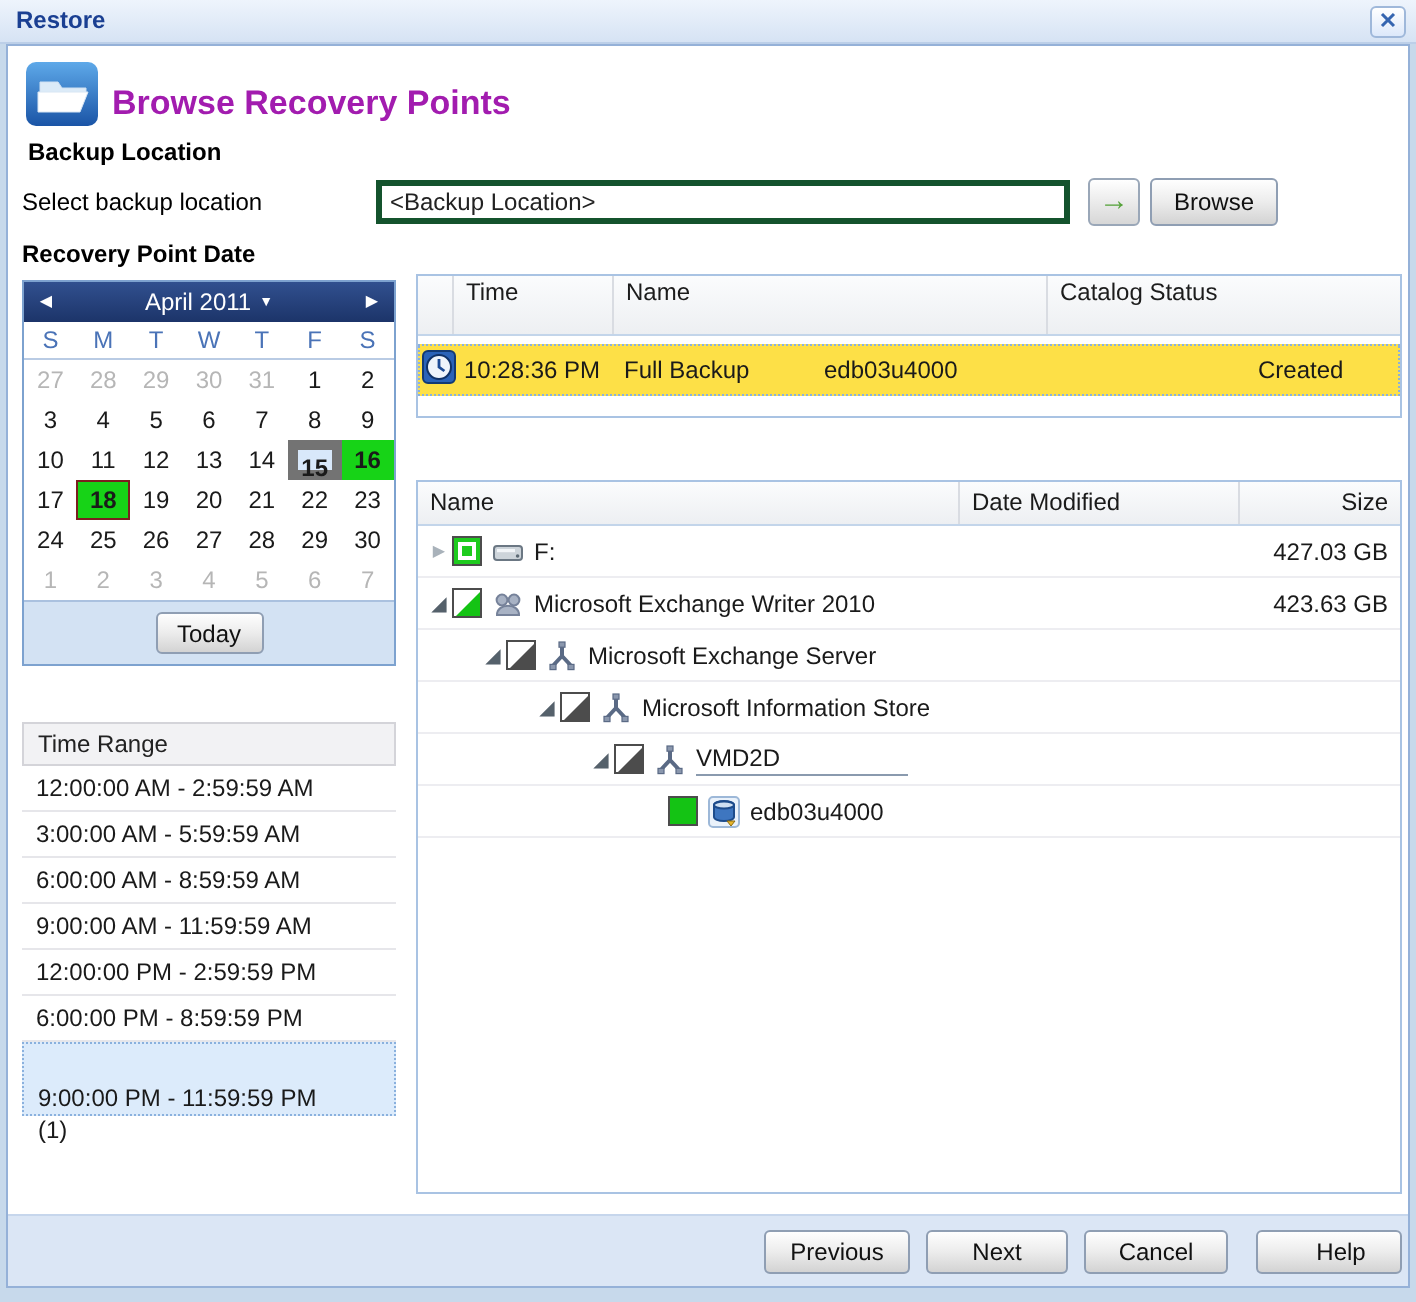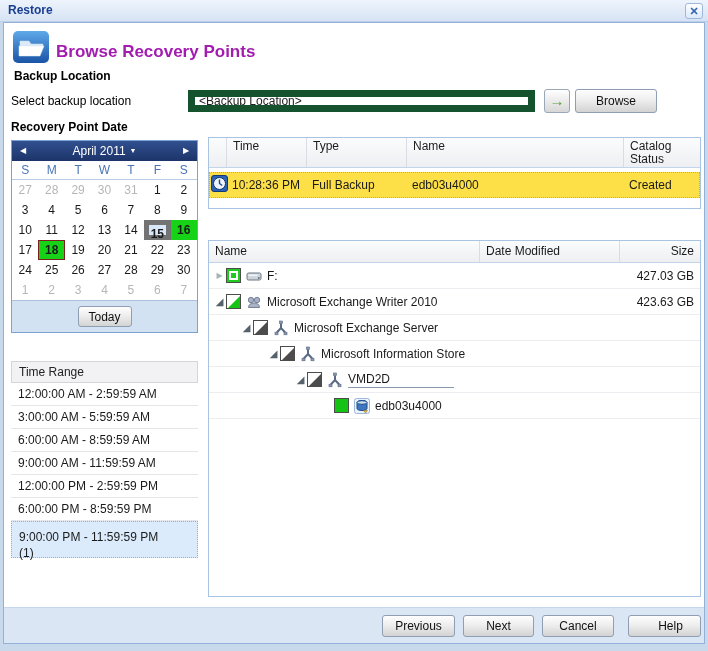--- a/index.html
+++ b/index.html
@@ -22,29 +22,29 @@
     background:#fff; border:1px solid #95b1d8; }
   
   .hdr-icon { position:absolute; left:9px; top:8px; width:36px; height:32px;
     border-radius:5px; background:linear-gradient(#5ea9e9,#1a54a6);
     box-shadow:inset 0 0 0 1px #1647 90; }
   .page-title { position:absolute; left:52px; top:19px; font-size:17px; font-weight:bold; color:#a21caf; }
   .sec-label { position:absolute; font-weight:bold; color:#000; }
   .plain-label { position:absolute; color:#000; }
   
   .loc-input { position:absolute; left:184px; top:67px; width:347px; height:22px;
-    border:7px solid #14532d; padding:0 4px; font-family:inherit; font-size:12px; color:#222; }
+    border:3px solid #14532d; padding:0 4px; font-family:inherit; font-size:12px; color:#222; }
   .sq-btn { position:absolute; left:540px; top:66px; width:26px; height:24px;
     border:1px solid #9aa7b8; border-radius:3px;
     background:linear-gradient(#ffffff,#e9e9e9 55%,#d7d7d7);
     color:#55a23a; font-size:15px; font-weight:bold; text-align:center; line-height:21px; cursor:pointer; }
   .btn { border:1px solid #8f9eb3; border-radius:3px;
     background:linear-gradient(#fefefe,#ececec 50%,#d3d3d3);
     font-family:inherit; font-size:12px; color:#111; text-align:center; cursor:pointer; }
-  .browse-btn { position:absolute; left:571px; top:66px; width:82px; height:24px; }
+  .browse-btn { position:absolute; left:571px; top:66px; width:64px; height:24px; }
   
   .calendar { position:absolute; left:7px; top:117px; width:187px; height:193px;
     border:1px solid #7da2cf; background:#fff; }
   .cal-header { height:20px; background:linear-gradient(#31508f,#1c3469);
     color:#fff; text-align:center; line-height:20px; position:relative; font-size:12px; }
   .cal-nav { position:absolute; top:0; width:18px; height:20px; color:#fff;
     font-size:8px; line-height:20px; text-align:center; cursor:pointer; }
   .cal-nav.prev { left:2px; } .cal-nav.next { right:2px; }
   .cal-drop { font-size:7px; vertical-align:2px; margin-left:4px; }
   .cal-weekdays { display:grid; grid-template-columns:repeat(7,1fr); height:19px;
@@ -56,21 +56,21 @@
   .cal-cell.green { background:#17d317; font-weight:bold; }
   .cal-cell.green-ring { background:#17d317; border:1px solid #7c1f1f; line-height:18px; font-weight:bold; }
   .cal-footer { height:32px; background:#d3e2f3; border-top:1px solid #aac1df; text-align:center; padding-top:5px; }
   .today-btn { width:54px; height:21px; }
   
   .time-panel { position:absolute; left:7px; top:338px; width:187px; }
   .time-header { height:22px; line-height:21px; padding-left:7px;
     background:#f2f2f4; border:1px solid #d4d4d9; color:#222; }
   .time-item { height:23px; line-height:22px; padding-left:7px;
     border-bottom:1px solid #e6e6ea; background:#fff; }
-  .time-item.selected { height:37px; line-height:16px; padding-top:7px;
+  .time-item.selected { height:37px; line-height:16px; padding-top:19px;
     background:#dcebfb; border:1px dotted #8ab1de; }
   
   .rp-table { position:absolute; left:204px; top:114px; width:493px; height:72px;
     border:1px solid #a9c3e3; background:#fff; }
   .rp-header { display:flex; height:30px; background:linear-gradient(#fbfcfd,#edeff2);
     border-bottom:1px solid #c3d5ea; }
   .rp-col { padding:2px 0 0 6px; color:#1c1c1c; line-height:13px; }
   .rp-col + .rp-col { border-left:1px solid #d9dce2; }
   .c-icon { width:17px; padding-left:0; }
   .c-time { width:80px; } .c-type { width:100px; } .c-name { width:217px; } .c-status { flex:1; }
@@ -230,21 +230,20 @@
           <div>9:00:00 PM - 11:59:59 PM</div>
           <div>(1)</div>
         </div>
       </div>
   </div>
 
   <div class="rp-table">
     <div class="rp-header">
       <div class="rp-col c-icon"></div>
       <div class="rp-col c-time">Time</div>
-      <div class="rp-col c-type">Type</div>
       <div class="rp-col c-name">Name</div>
       <div class="rp-col c-status" style="width:70px; padding-right:10px;">Catalog Status</div>
     </div>
     <div class="rp-row">
       <div class="rp-cell c-icon">
         <svg width="17" height="17" viewBox="0 0 17 17">
           <rect x="0.5" y="0.5" width="16" height="16" rx="2.5" fill="#2a63b8" stroke="#123a74"></rect>
           <circle cx="8.5" cy="8.5" r="6" fill="#eef4fb" stroke="#0f3268"></circle>
           <path d="M8.5 4.5v4l2.7 2" stroke="#1c4a94" stroke-width="1.4" fill="none"></path>
         </svg>

